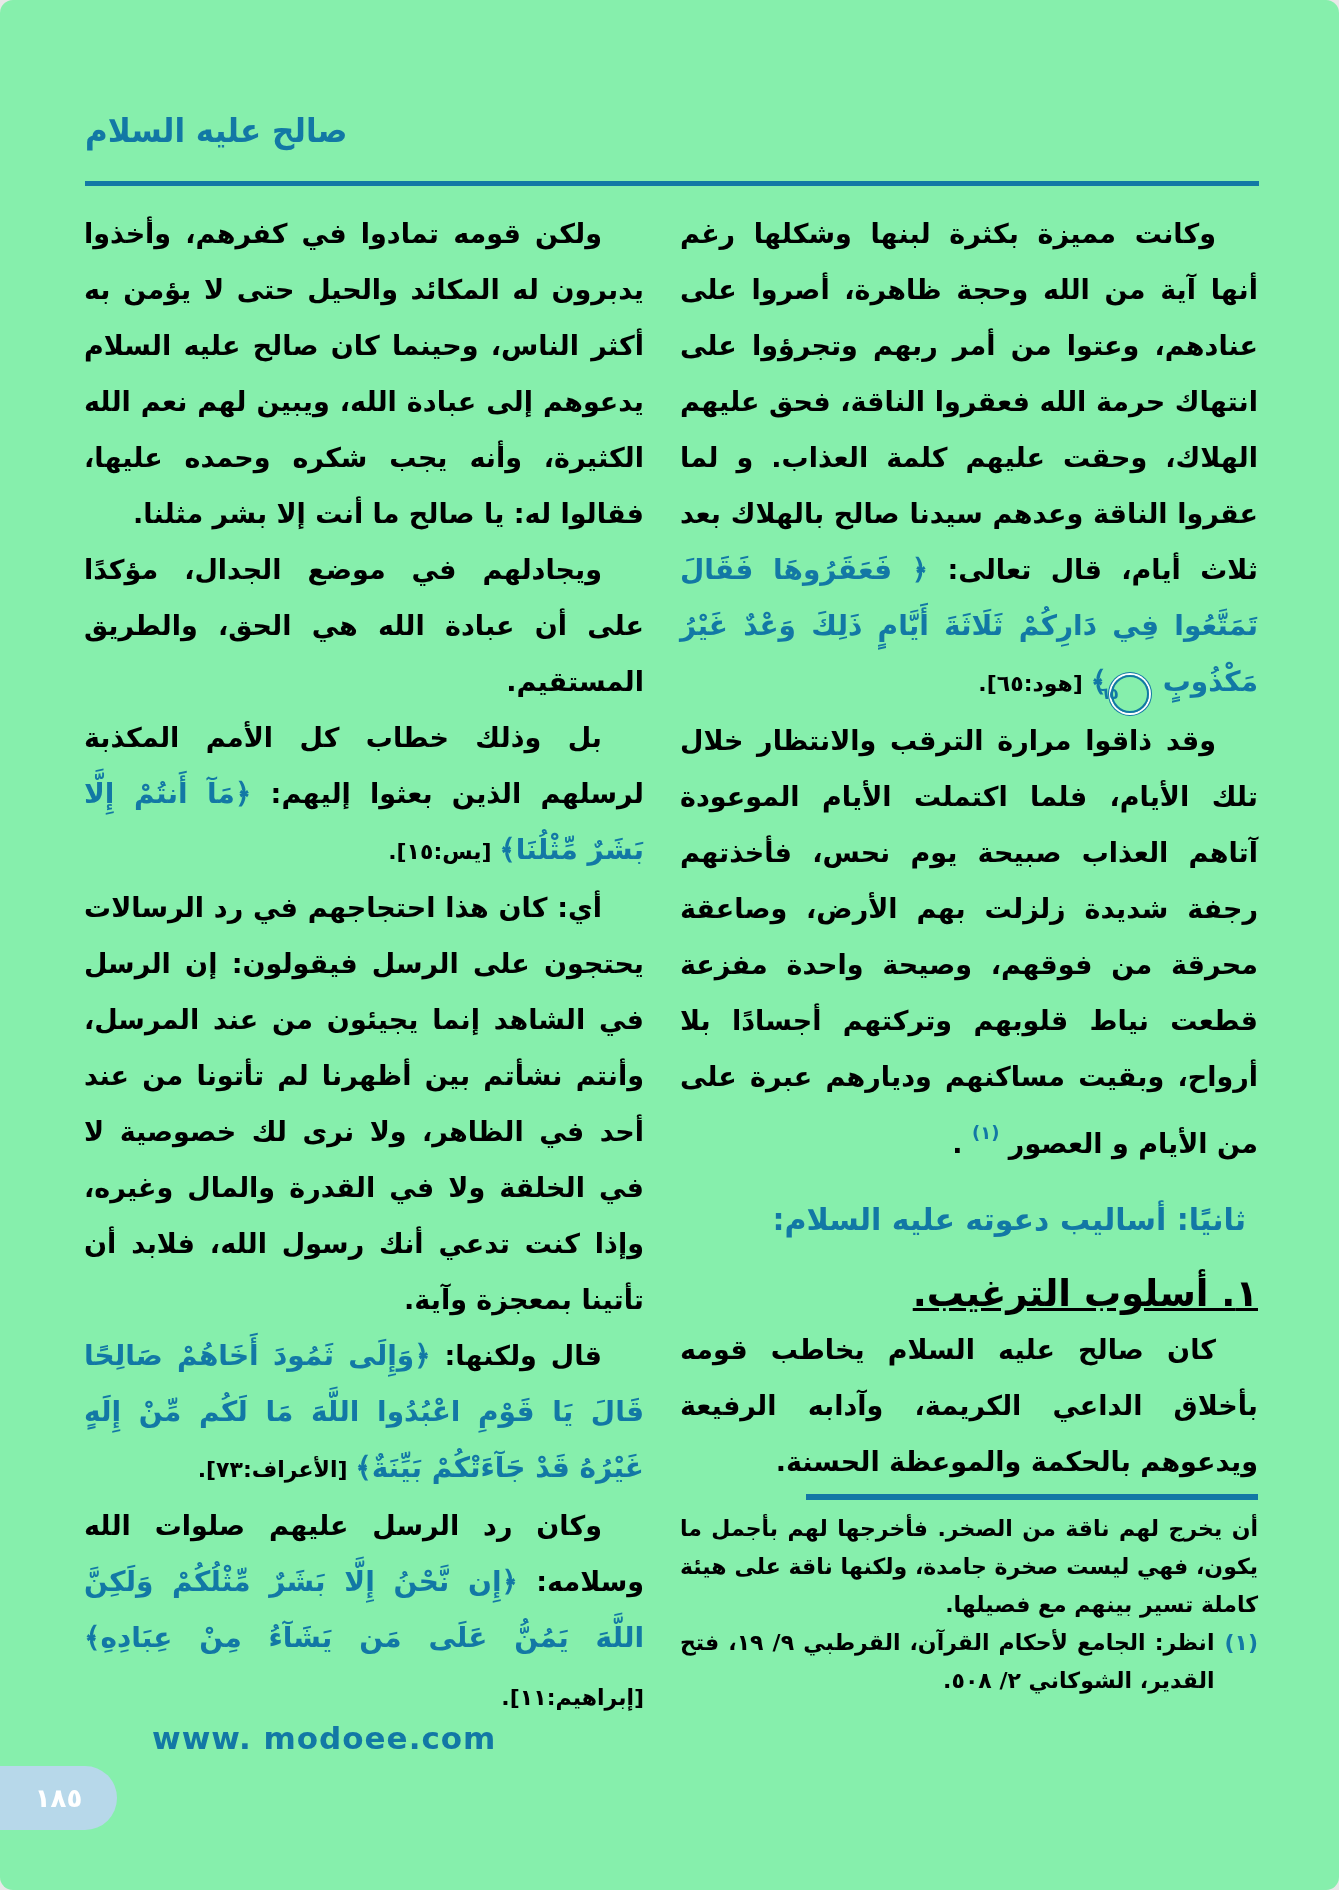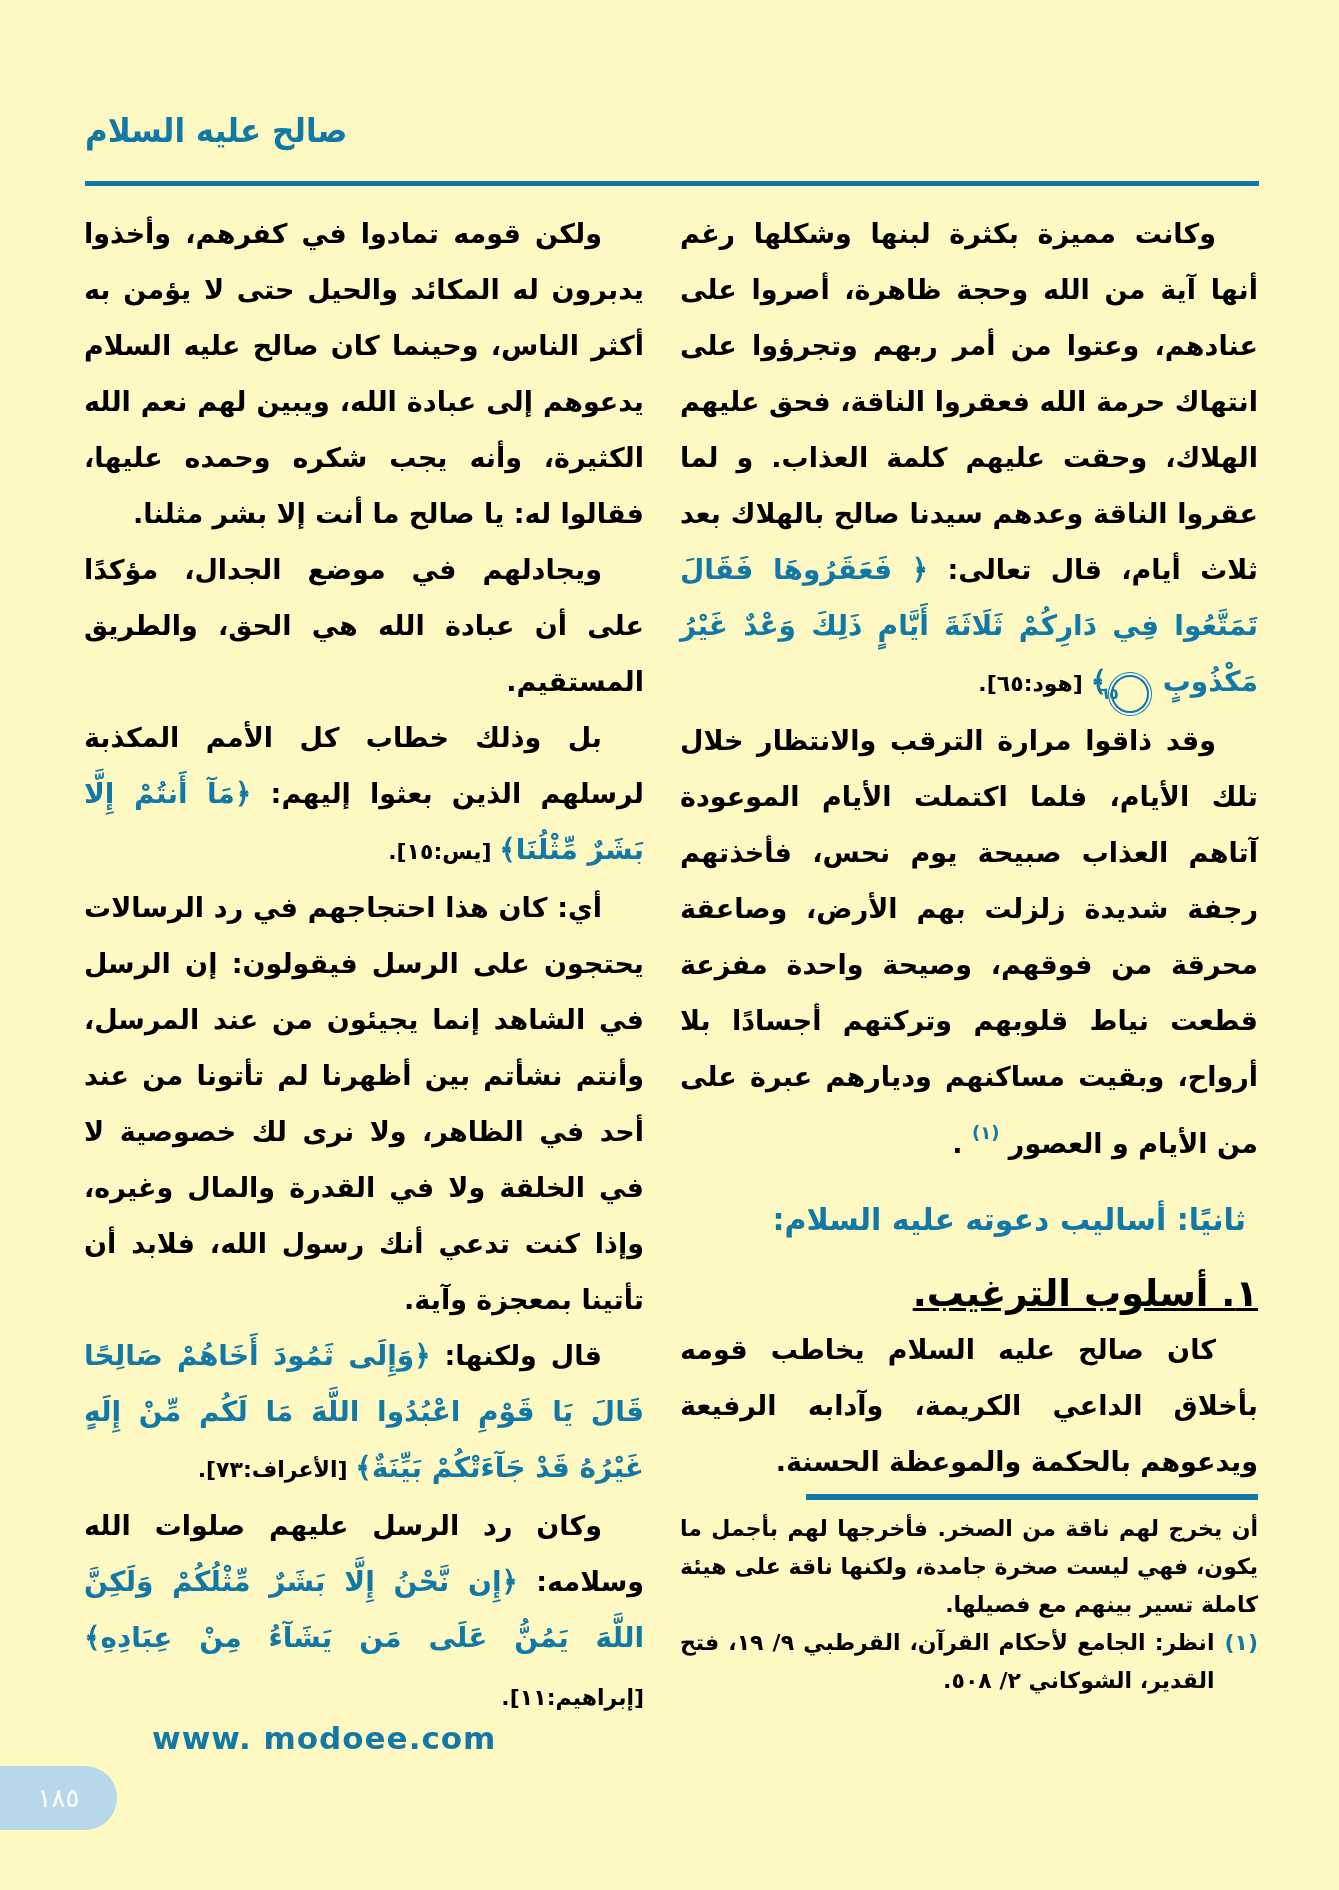--- a/index.html
+++ b/index.html
@@ -1,20 +1,20 @@
 <!DOCTYPE html>
 <html lang="ar" dir="rtl"><head>
 <meta charset="utf-8">
 <style>
   html,body { margin:0; padding:0; background:#e8e8e8; }
   .page {
     position:relative; width:1339px; height:1890px; margin:0 auto;
-    background:#fef9c3; overflow:hidden;
+    background:#86efac; overflow:hidden;
     font-family:"DejaVu Sans","Liberation Sans",sans-serif;
-    direction:rtl; color:#000;
+    direction:rtl; color:#000;border-radius:13px;
   }
   
   .hdr-title {
     position:absolute; top:112px; left:85px;
     color:#1278a5; font-size:31px; font-weight:700;
     transform:scaleY(1.08); letter-spacing:-1px; white-space:nowrap;
   }
   .hdr-rule {
     position:absolute; top:181px; left:85px; width:1174px; height:5px;
     background:#1278a5;
@@ -56,21 +56,21 @@
     text-align:justify;
   }
   .fn-item { display:flex; gap:10px; }
   .fn-item .fn-marker { color:#1278a5; white-space:nowrap; flex:0 0 auto; }
   .fn-item .fn-text { flex:1 1 auto; }
   
   .page-pill {
     position:absolute; left:0; top:1766px; width:117px; height:64px;
     background:#b7d8ea; border-radius:0 34px 34px 0;
     display:flex; align-items:center; justify-content:center;
-    color:#ffffff; font-size:26px; font-weight:400;
+    color:#ffffff; font-size:26px; font-weight:700;
   }
   .site {
     position:absolute; left:152px; top:1720px;
     color:#1278a5; font-size:31px; font-weight:700; direction:ltr;
     letter-spacing:1px;
   }
 </style>
 </head>
 <body>
 

